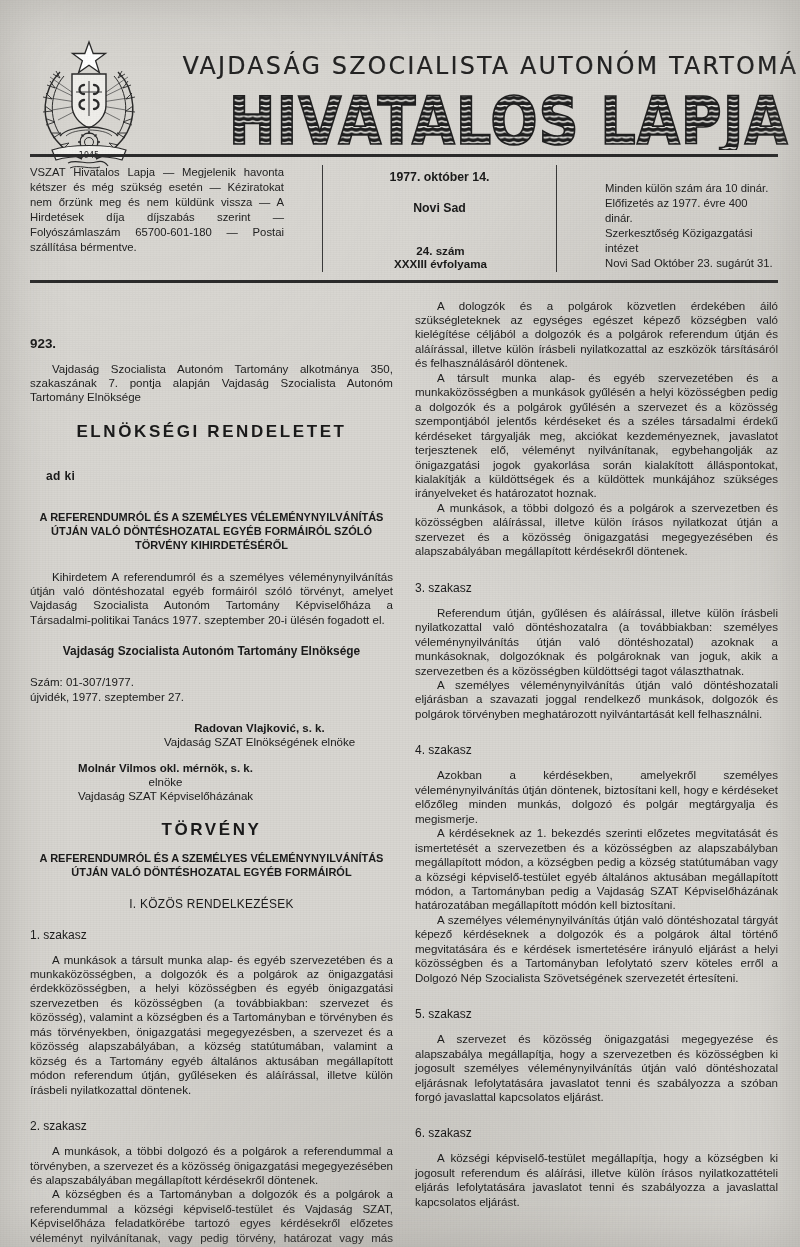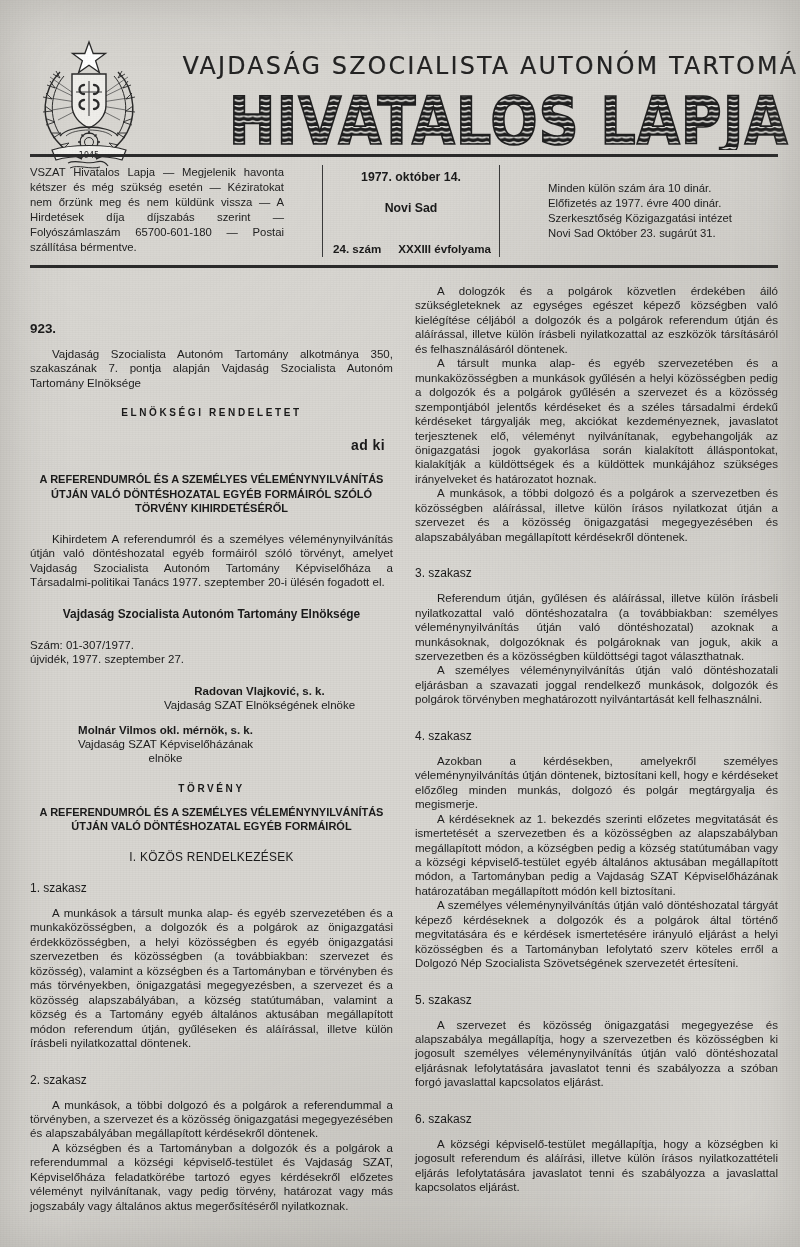--- a/index.html
+++ b/index.html
@@ -103,37 +103,38 @@
   .info-col { box-sizing: border-box; }
   .info-left {
     width: 268px;
     font-size: 11.3px;
     line-height: 15.1px;
     text-align: justify;
     padding-right: 14px;
     color: #222;
   }
   .info-mid {
-    width: 178px;
+    width: 235px;
     border-left: 1.6px solid #3a3a3a;
     border-right: 1.6px solid #3a3a3a;
     text-align: center;
     font-weight: bold;
     font-size: 12.3px;
     padding: 2px 6px 0 6px;
     position: relative;
   }
   .info-mid .date { margin-top: 3px; }
   .info-mid .city { margin-top: 17px; }
   .info-mid .issuerow {
     display: flex;
     justify-content: space-between;
     position: absolute;
     left: 10px; right: 8px; bottom: 2px;
     font-size: 11.6px;
+    flex-direction: column;
   }
   .info-right {
     flex: 1;
     font-size: 11.3px;
     line-height: 15.1px;
     padding-left: 24px;
     padding-top: 16px;
     color: #222;
   }
   .rule-thick-bottom {
@@ -170,30 +171,30 @@
     -webkit-hyphens: none;
     hyphens: none;
   }
   .gap-s { height: 11px; }
   .gap-m { height: 17px; }
   .gap-l { height: 22px; }
 
   .h-spaced {
     text-align: center;
     font-weight: bold;
-    font-size: 10px;
+    font-size: 17px;
     letter-spacing: 2.6px;
     margin: 0;
   }
   .h-adki {
-    text-align: right;
-    font-weight: bold;
-    font-size: 14px;
+    text-align: left;
+    font-weight: bold;
+    font-size: 12px;
     letter-spacing: 0.4px;
-    margin: 8px;
+    margin: 16px;
   }
   .h-title {
     text-align: center;
     font-weight: bold;
     font-size: 11px;
     line-height: 14.2px;
     margin: 0;
   }
   .h-center-bold {
     text-align: center;
@@ -375,22 +376,22 @@
       <div class="gap-m"></div>
       <p class="meta-left">Szám: 01-307/1977.</p>
       <p class="meta-left">újvidék, 1977. szeptember 27.</p>
 
       <div class="gap-m"></div>
       <p class="sign-right sign-name">Radovan Vlajković, s. k.</p>
       <p class="sign-right">Vajdaság SZAT Elnökségének elnöke</p>
 
       <div class="gap-s"></div>
       <p class="sign-left2 sign-name">Molnár Vilmos okl. mérnök, s. k.</p>
+      <p class="sign-left2">elnöke</p>
       <p class="sign-left2">Vajdaság SZAT Képviselőházának</p>
-      <p class="sign-left2">elnöke</p>
 
       <div class="gap-m"></div>
       <p class="h-spaced">TÖRVÉNY</p>
       <div class="gap-s"></div>
       <p class="h-title">A REFERENDUMRÓL ÉS A SZEMÉLYES VÉLEMÉNYNYILVÁNÍTÁS ÚTJÁN VALÓ DÖNTÉSHOZATAL EGYÉB FORMÁIRÓL</p>
 
       <div class="gap-m"></div>
       <p class="h-section">I. KÖZÖS RENDELKEZÉSEK</p>
 
       <div class="gap-m"></div>

